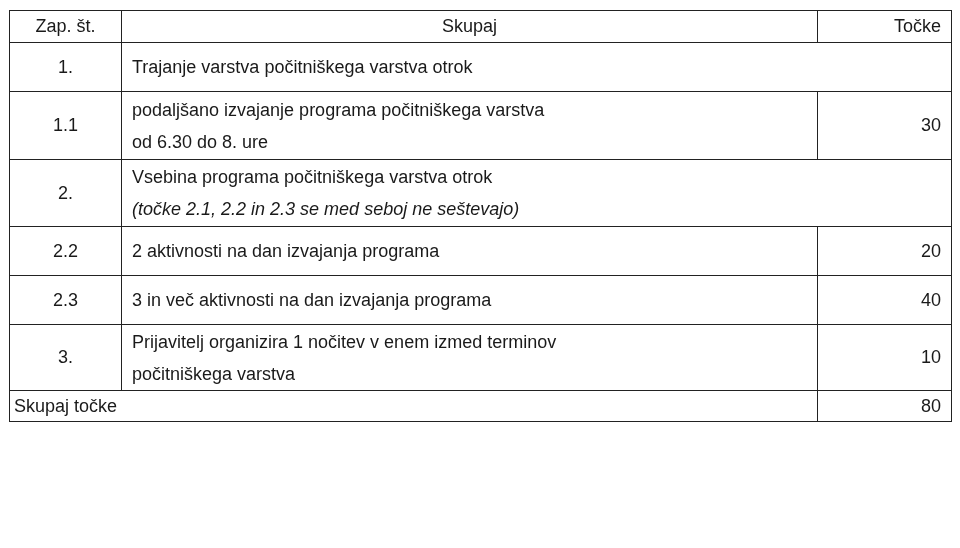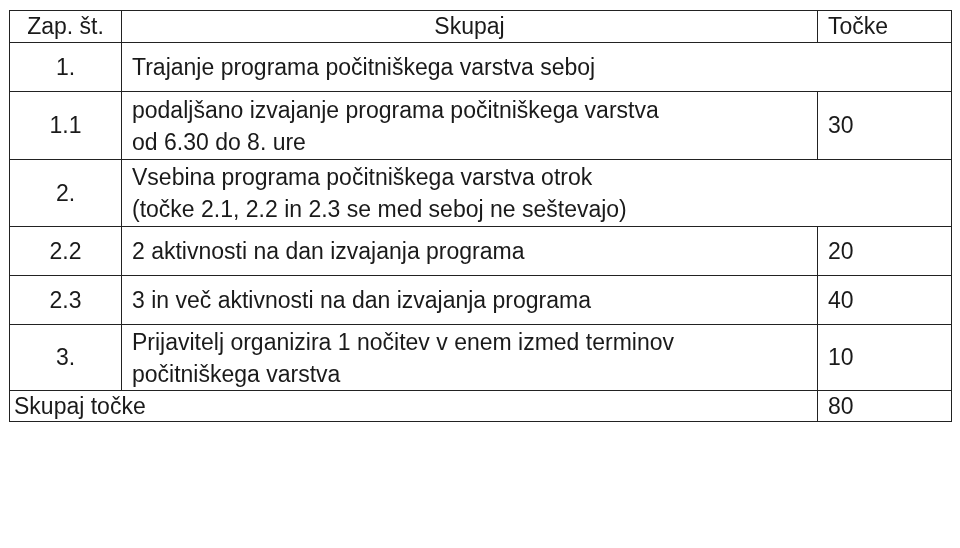--- a/index.html
+++ b/index.html
@@ -1,38 +1,38 @@
 <!DOCTYPE html>
 <html><head>
 <meta charset="utf-8">
 <style>
   html,body{margin:0;padding:0;background:#fff;}
   body{width:960px;height:548px;position:relative;overflow:hidden;font-family:"Liberation Sans",sans-serif;color:#1a1a1a;}
-  table{position:absolute;left:9px;top:10px;width:943px;border-collapse:collapse;font-size:23px;}
+  table{position:absolute;left:9px;top:10px;width:943px;border-collapse:collapse;font-size:18px;}
   td,th{border:1.5px solid #222;padding:0 10px;font-weight:normal;vertical-align:middle;}
   th{height:31px;}
   .c1{width:91px;text-align:center;}
-  .c3{width:113px;text-align:left;}
+  .c3{width:113px;text-align:right;}
   .desc{line-height:32px;}
-  .note{}
+  .note{font-style:italic;}
   .total td{height:30px;}
 </style>
 </head>
 <body>
 
 <table>
   <tbody>
       <tr>
     <th class="c1">Zap. št.</th>
     <th>Skupaj</th>
     <th class="c3">Točke</th>
   </tr>
   <tr style="height:49px">
     <td class="c1">1.</td>
-    <td colspan="2">Trajanje programa počitniškega varstva seboj</td>
+    <td colspan="2">Trajanje varstva počitniškega varstva otrok</td>
   </tr>
   <tr style="height:68px">
     <td class="c1">1.1</td>
     <td class="desc"><span>podaljšano izvajanje programa počitniškega varstva</span><br><span>od 6.30 do 8. ure</span></td>
     <td class="c3">30</td>
   </tr>
   <tr style="height:67px">
     <td class="c1">2.</td>
     <td colspan="2" class="desc"><span>Vsebina programa počitniškega varstva otrok</span><br><span class="note">(točke 2.1, 2.2 in 2.3 se med seboj ne seštevajo)</span></td>
   </tr>

